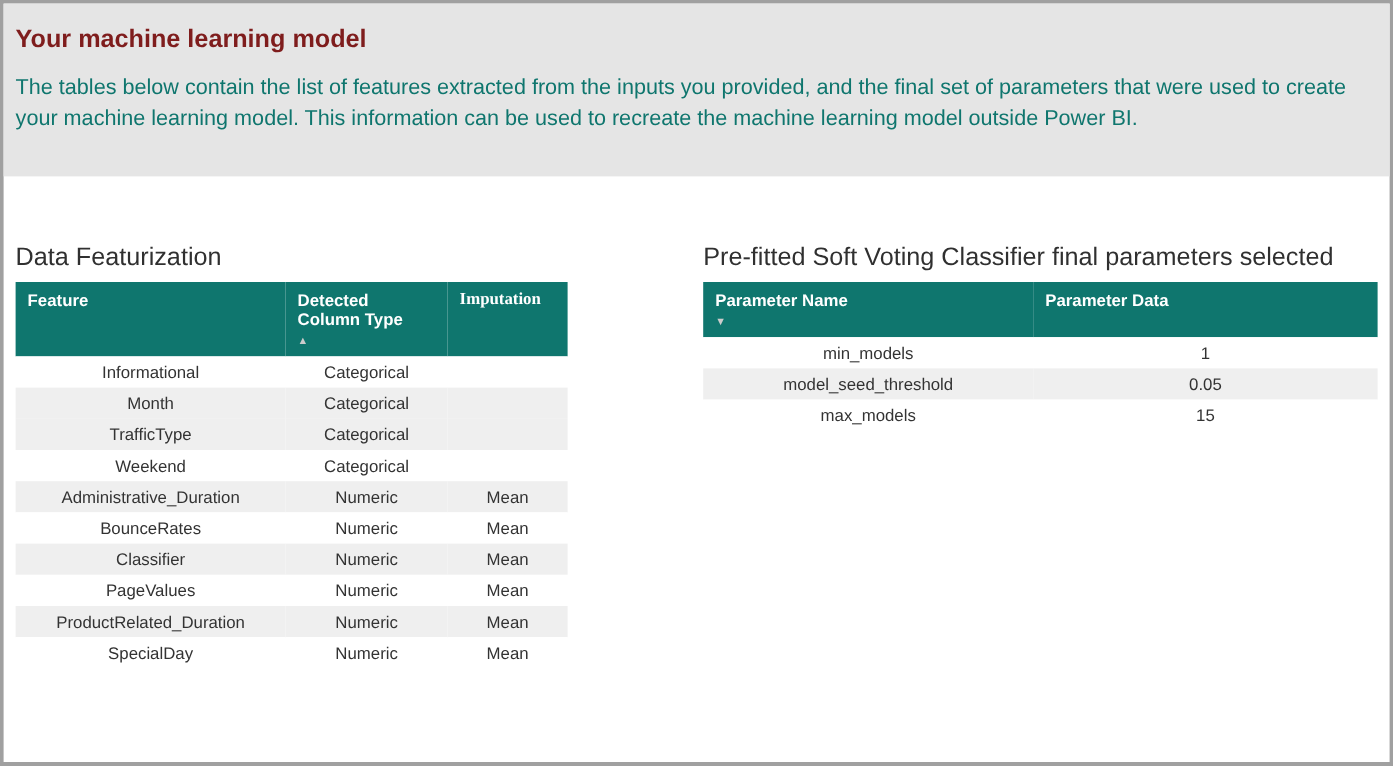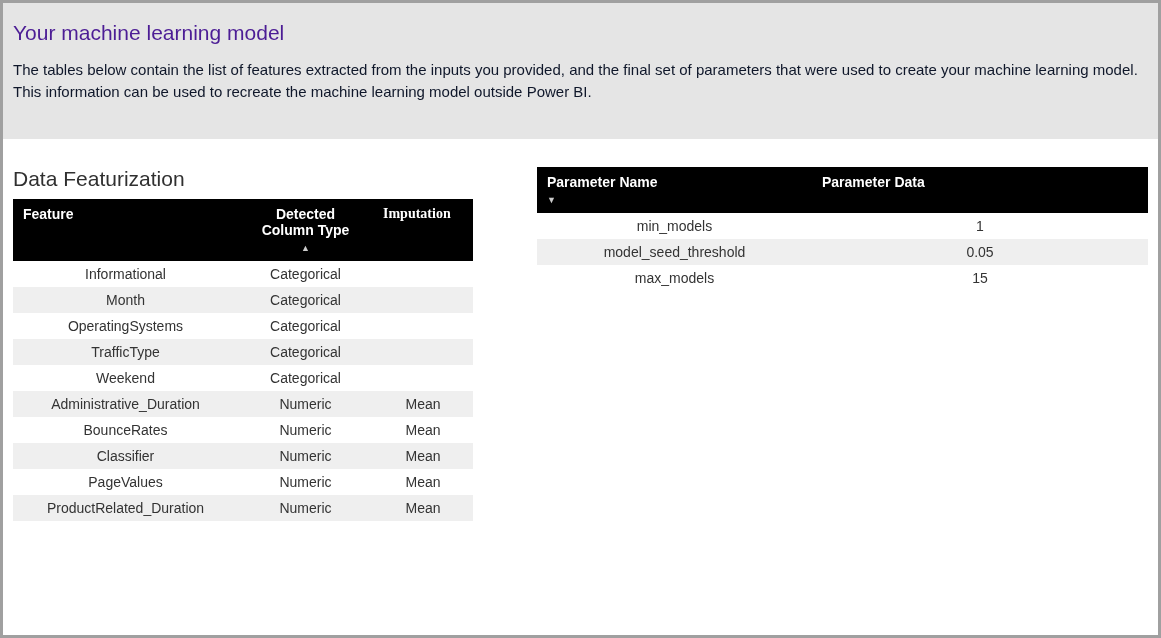--- a/index.html
+++ b/index.html
@@ -18,53 +18,53 @@
       background: #ffffff;
       width: 100%;
       height: 100%;
     }
     .header-section {
       background: #e5e5e5;
       padding: 18px 10px 36px 10px;
     }
     .header-title {
       font-size: 21px;
-      font-weight: 400;
-      color: #4c1d95;
+      font-weight: 700;
+      color: #7f1d1d;
       margin-bottom: 14px;
     }
     .header-description {
-      font-size: 15px;
-      color: #0f172a;
+      font-size: 18px;
+      color: #0f766e;
       line-height: 1.45;
     }
     .content-section {
       display: flex;
-      padding: 28px 10px 10px 10px;
-      gap: 64px;
+      padding: 56px 10px 10px 10px;
+      gap: 113px;
     }
     .left-panel {
       flex: 0 0 460px;
     }
     .right-panel {
       flex: 1;
     }
     .section-title {
       font-size: 21px;
       font-weight: 400;
       color: #303030;
       margin-bottom: 8px;
     }
     table {
       width: 100%;
       border-collapse: collapse;
       font-size: 14px;
     }
     thead tr {
-      background: #000000;
+      background: #0f766e;
       color: #ffffff;
     }
     thead th {
       text-align: left;
       font-weight: 600;
       padding: 7px 10px;
       vertical-align: top;
     }
     thead th.sort-asc .sort-icon,
     thead th.sort-desc .sort-icon {
@@ -78,21 +78,21 @@
       text-align: center;
     }
     tbody tr.alt {
       background: #efefef;
     }
     tbody td {
       padding: 5px 10px;
       color: #333333;
     }
     .feat-table thead th:nth-child(1) { width: 225px; }
-    .feat-table thead th:nth-child(2) { width: 135px; text-align: center; }
+    .feat-table thead th:nth-child(2) { width: 135px; }
     .feat-table thead th:nth-child(3) { width: 100px; font-family: Liberation Serif, serif; }
     .param-table thead th:nth-child(1) { width: 275px; }
     .param-table thead th:nth-child(2) { width: auto; }
   </style>
 </head>
 <body>
 
 <div class="container">
   <div class="header-section">
     <h1 class="header-title">Your machine learning model</h1>
@@ -121,25 +121,20 @@
             <tr>
               <td>Informational</td>
               <td>Categorical</td>
               <td></td>
             </tr>
             <tr class="alt">
               <td>Month</td>
               <td>Categorical</td>
               <td></td>
             </tr>
-            <tr>
-              <td>OperatingSystems</td>
-              <td>Categorical</td>
-              <td></td>
-            </tr>
             <tr class="alt">
               <td>TrafficType</td>
               <td>Categorical</td>
               <td></td>
             </tr>
             <tr>
               <td>Weekend</td>
               <td>Categorical</td>
               <td></td>
             </tr>
@@ -158,28 +153,34 @@
               <td>Numeric</td>
               <td>Mean</td>
             </tr>
             <tr>
               <td>PageValues</td>
               <td>Numeric</td>
               <td>Mean</td>
             </tr>
             <tr class="alt">
               <td>ProductRelated_Duration</td>
+              <td>Numeric</td>
+              <td>Mean</td>
+            </tr>
+            <tr>
+              <td>SpecialDay</td>
               <td>Numeric</td>
               <td>Mean</td>
             </tr>
           </tbody>
       </table>
     </div>
 
     <div class="right-panel">
+      <h2 class="section-title">Pre-fitted Soft Voting Classifier final parameters selected</h2>
       <table class="param-table">
         <thead>
           <tr>
             <th class="sort-desc">
               <span>Parameter Name</span><br>
               <span class="sort-icon">▼</span>
             </th>
             <th>
               <span>Parameter Data</span>
             </th>

